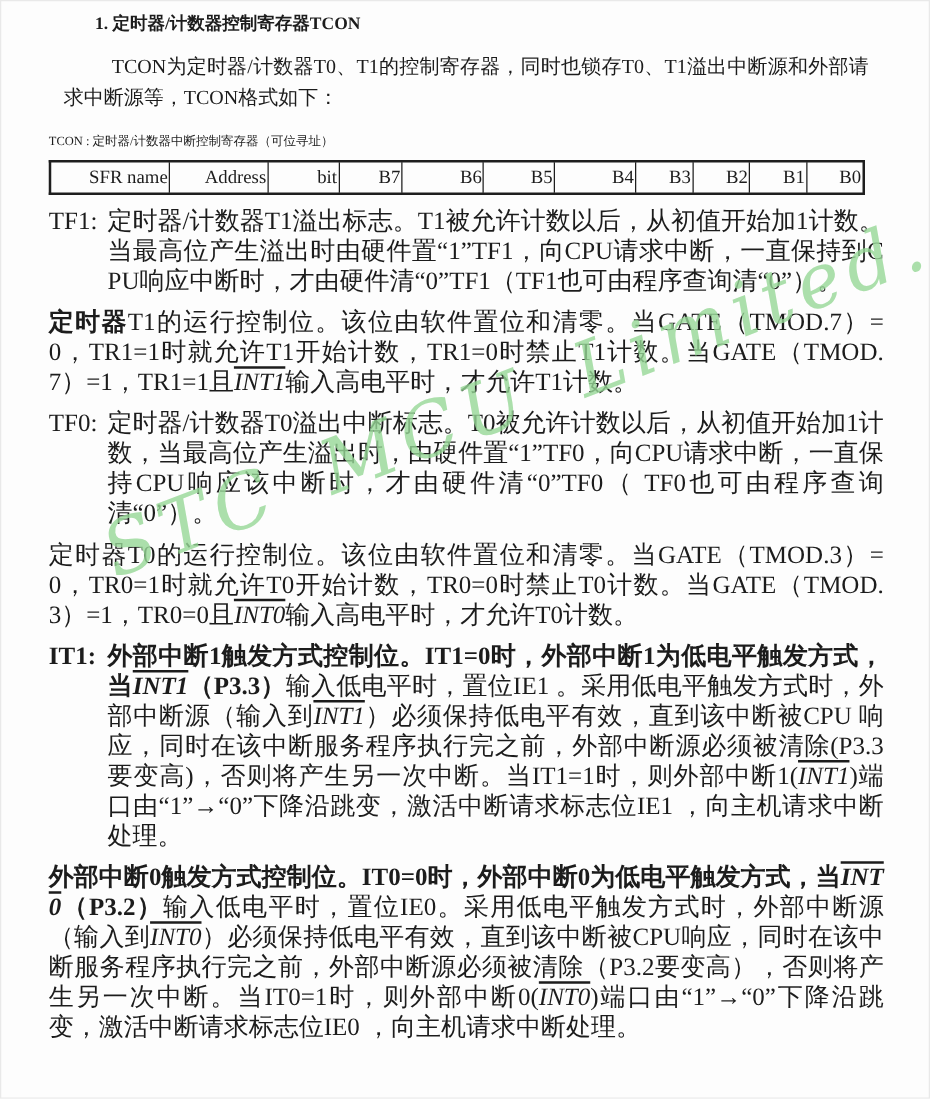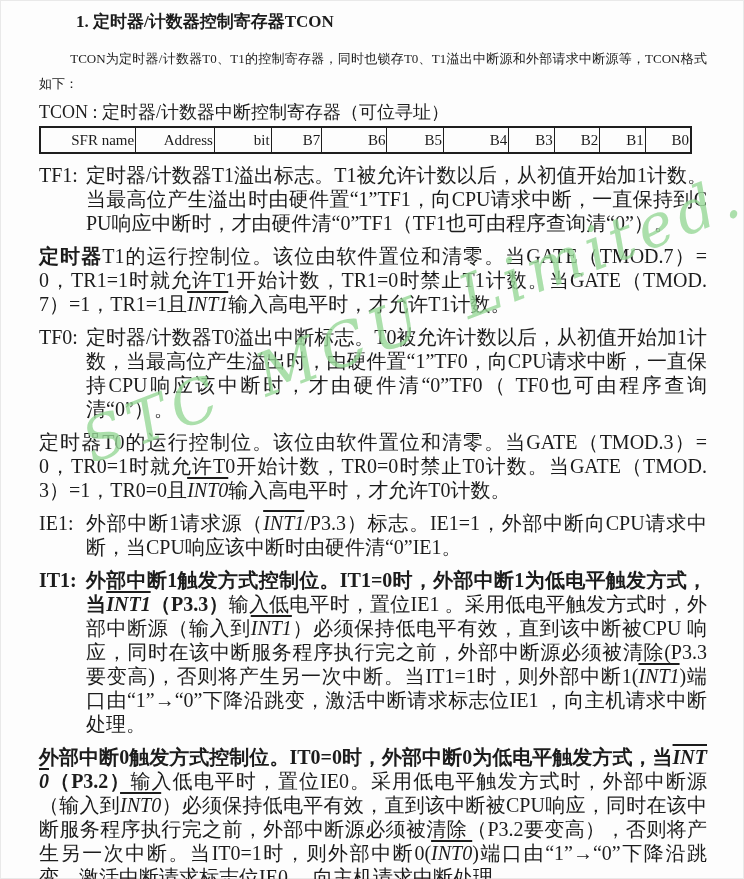--- a/index.html
+++ b/index.html
@@ -11,30 +11,30 @@
     position:relative;
     overflow:hidden;
   }
   .page{
     position:absolute;inset:0;
     padding:5px 36px 0 38px;
     box-sizing:border-box;
     border:1px solid #e9e9e9;
   }
   .title{
-    font-size:17px;font-weight:bold;
+    font-size:14px;font-weight:bold;
     margin:4px 0 13px 37px;
   }
   .intro{
-    font-size:13px;line-height:25px;
+    font-size:16px;line-height:25px;
     text-indent:2.4em;text-align:justify;
-    margin:0;
+    margin:12px;
   }
   .caption{
-    font-size:18px;line-height:22px;
+    font-size:10px;line-height:22px;
     margin:5px 0 3px 0;
   }
   table.reg-table{
     border-collapse:collapse;
     width:653px;table-layout:fixed;
     border:2px solid #1e1e1e;
   }
   table.reg-table td{
     border:1px solid #1e1e1e;
     font-size:15px;text-align:right;
@@ -120,24 +120,20 @@
         <div class="def-text"><span class="b">定时器</span><span>T1的运行控制位。该位由软件置位和清零。当GATE（TMOD.7）=0，TR1=1时就允许T1开始计数，TR1=0时禁止T1计数。当GATE（TMOD.7）=1，TR1=1且</span><span class="ovl">INT1</span><span>输入高电平时，才允许T1计数。</span></div>
       </div>
       <div class="def">
         <div class="def-label">TF0:</div>
         <div class="def-text"><span>定时器/计数器T0溢出中断标志。T0被允许计数以后，从初值开始加1计数，当最高位产生溢出时，由硬件置“1”TF0，向CPU请求中断，一直保持CPU响应该中断时，才由硬件清“0”TF0（ TF0也可由程序查询清“0”）。</span></div>
       </div>
       <div class="def">
         <div class="def-text"><span>定时器T0的运行控制位。该位由软件置位和清零。当GATE（TMOD.3）=0，TR0=1时就允许T0开始计数，TR0=0时禁止T0计数。当GATE（TMOD.3）=1，TR0=0且</span><span class="ovl">INT0</span><span>输入高电平时，才允许T0计数。</span></div>
       </div>
       <div class="def">
-        <div class="def-label">IE1:</div>
-        <div class="def-text"><span>外部中断1请求源（</span><span class="ovl">INT1</span><span>/P3.3）标志。IE1=1，外部中断向CPU请求中断，当CPU响应该中断时由硬件清“0”IE1。</span></div>
-      </div>
-      <div class="def">
         <div class="def-label b">IT1:</div>
         <div class="def-text"><span class="b">外部中断1触发方式控制位。IT1=0时，外部中断1为低电平触发方式，当</span><span class="b ovl">INT1</span><span class="b">（P3.3）</span><span>输入低电平时，置位IE1 。采用低电平触发方式时，外部中断源（输入到</span><span class="ovl">INT1</span><span>）必须保持低电平有效，直到该中断被CPU 响应，同时在该中断服务程序执行完之前，外部中断源必须被清除(P3.3要变高)，否则将产生另一次中断。当IT1=1时，则外部中断1(</span><span class="ovl">INT1</span><span>)端口由“1”→“0”下降沿跳变，激活中断请求标志位IE1 ，向主机请求中断处理。</span></div>
       </div>
       <div class="def">
         <div class="def-text"><span class="b">外部中断0触发方式控制位。IT0=0时，外部中断0为低电平触发方式，当</span><span class="b ovl">INT0</span><span class="b">（P3.2）</span><span>输入低电平时，置位IE0。采用低电平触发方式时，外部中断源（输入到</span><span class="ovl">INT0</span><span>）必须保持低电平有效，直到该中断被CPU响应，同时在该中断服务程序执行完之前，外部中断源必须被清除（P3.2要变高），否则将产生另一次中断。当IT0=1时，则外部中断0(</span><span class="ovl">INT0</span><span>)端口由“1”→“0”下降沿跳变，激活中断请求标志位IE0 ，向主机请求中断处理。</span></div>
       </div>
     </div>
 
   <div class="watermark" style="color: rgb(151, 216, 151);">STC MCU Limited.</div>
 

